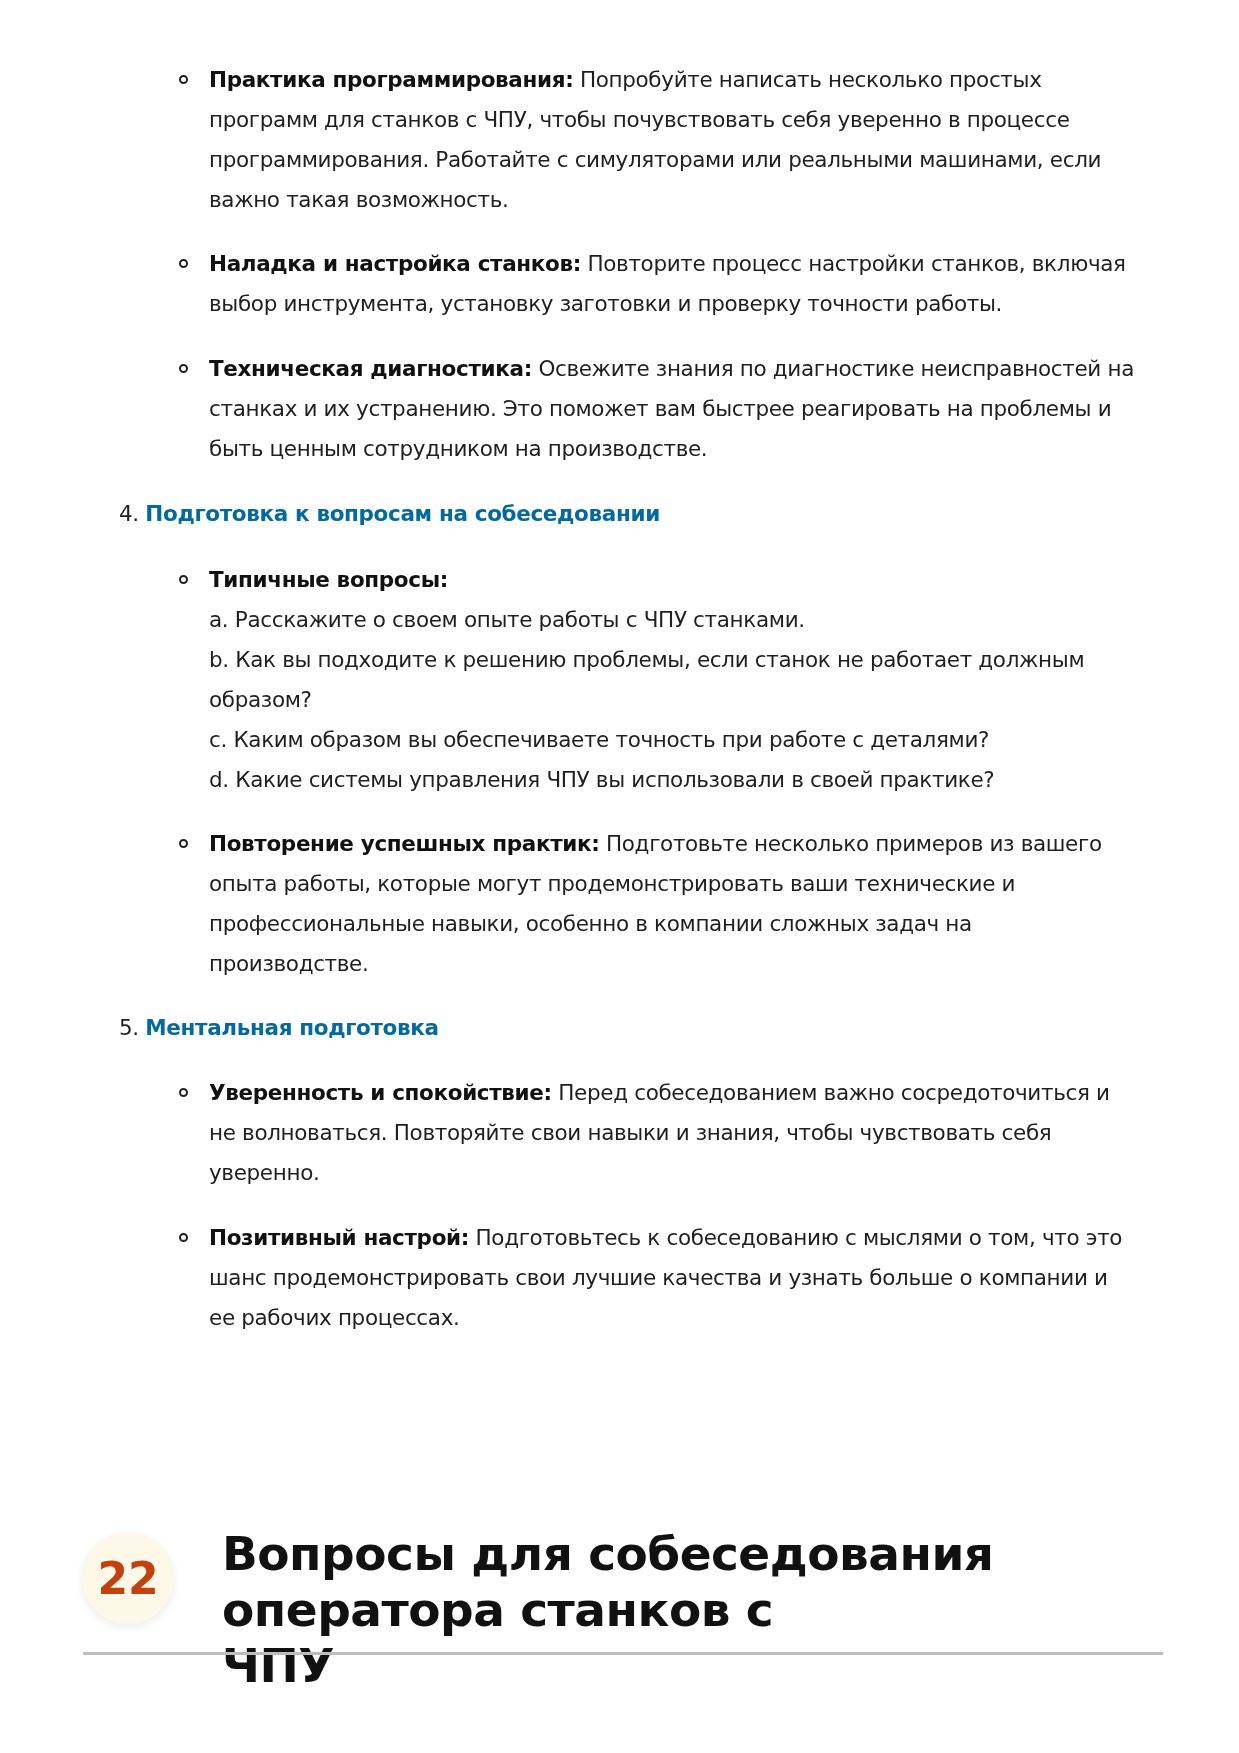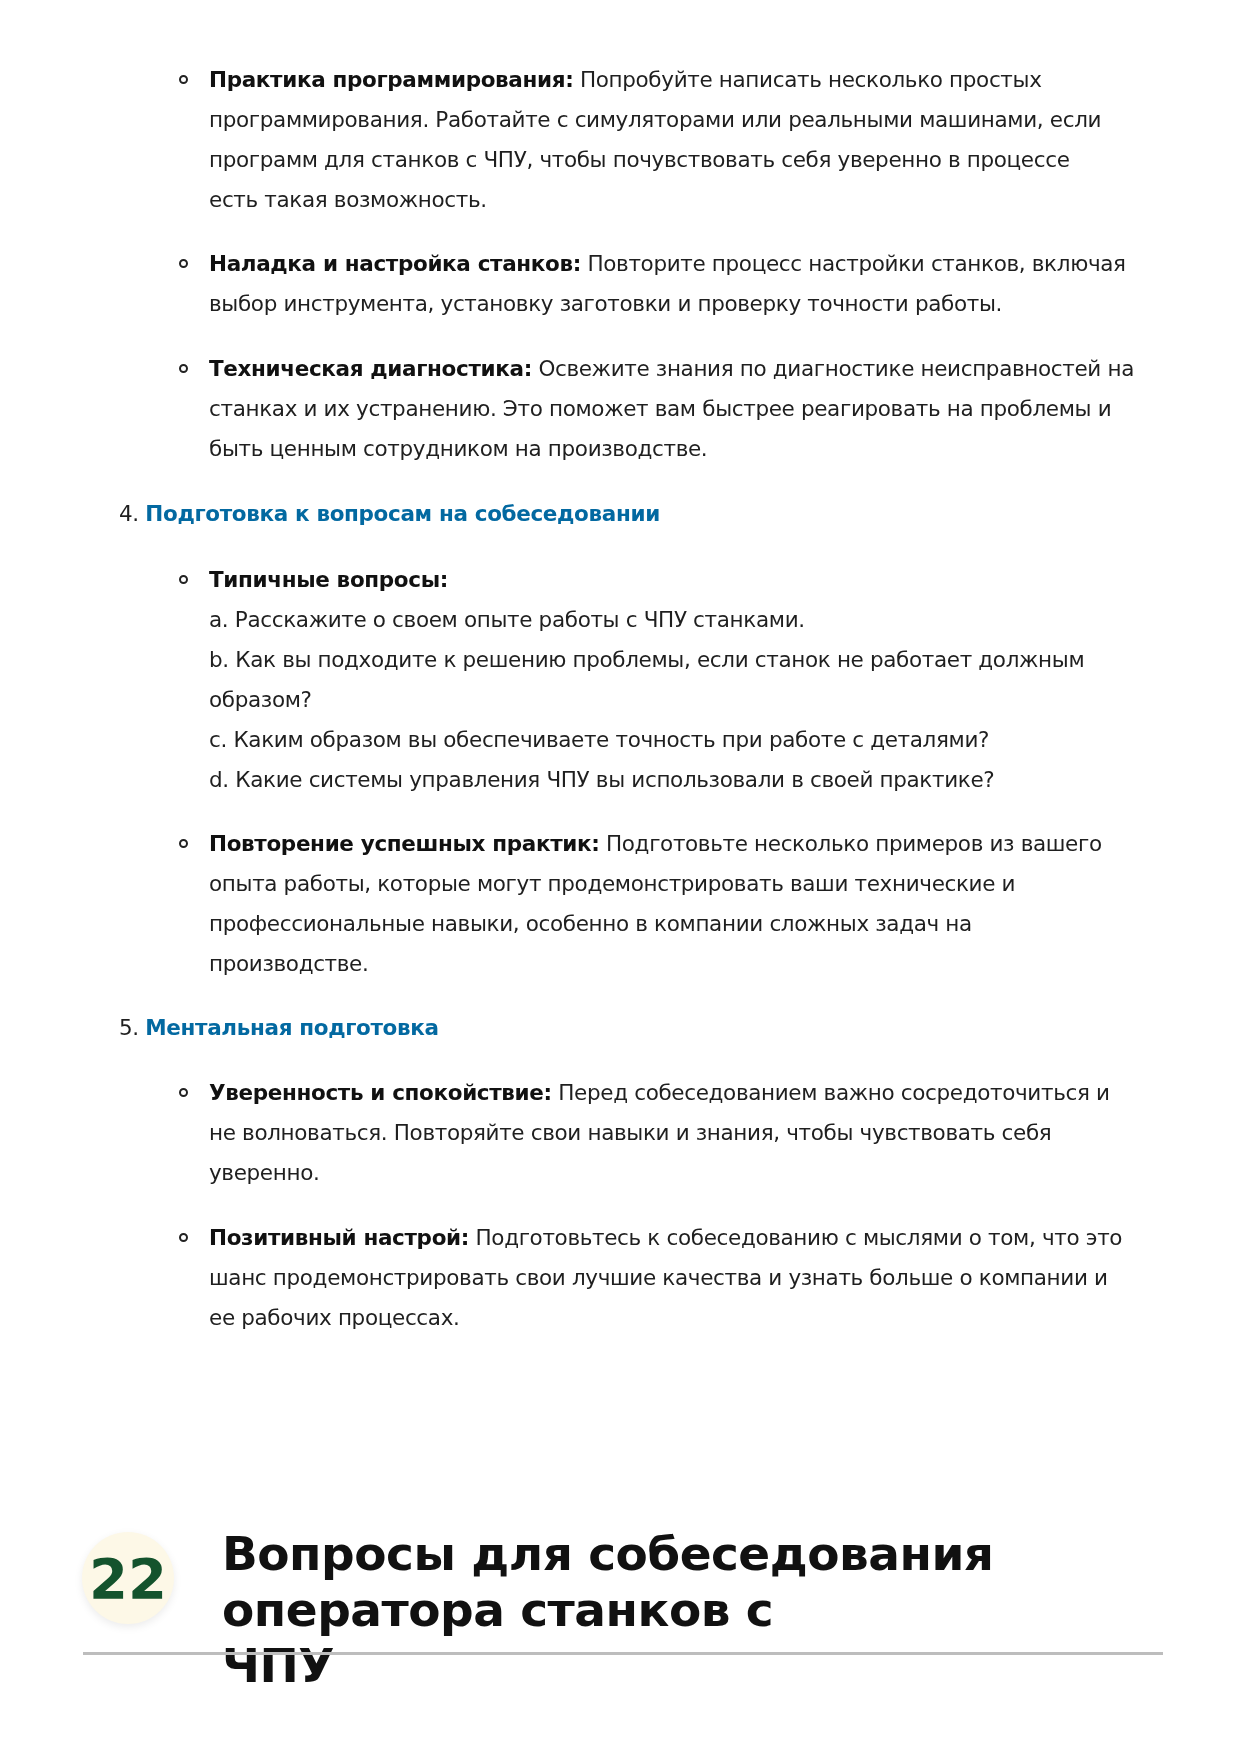--- a/index.html
+++ b/index.html
@@ -23,43 +23,43 @@
     .num {
       position: absolute; left: 119px; font-size: 21.5px; line-height: 40px;
       letter-spacing: -0.35px;
     }
     .num b { color: #0369a1; }
     .badge {
       position: absolute; left: 82px; top: 1532px; width: 92px; height: 92px;
       border-radius: 50%; background: #fdf8e7;
       box-shadow: 0 3px 8px rgba(0,0,0,0.08);
       display: flex; align-items: center; justify-content: center;
-      font-size: 56px; font-weight: bold; color: #14532d;
+      font-size: 44px; font-weight: bold; color: #c2410c;
     }
     .h-title {
       position: absolute; left: 222px; top: 1526px; width: 900px;
       font-size: 47px; line-height: 56px; font-weight: bold; color: #111;
       letter-spacing: -0.5px;
     }
     .h-rule {
       position: absolute; left: 83px; top: 1652px; width: 1080px; height: 3px;
       background: #bdbdbd;
     }
   </style>
 </head>
 <body>
 
 <div class="page">
 
   <div class="sub" style="top:60px;">
     <span class="bullet"></span>
     <span class="line"><b>Практика программирования:</b> <span>Попробуйте написать несколько простых</span></span>
+    <span class="line">программ для станков с ЧПУ, чтобы почувствовать себя уверенно в процессе</span>
     <span class="line">программирования. Работайте с симуляторами или реальными машинами, если</span>
-    <span class="line">программ для станков с ЧПУ, чтобы почувствовать себя уверенно в процессе</span>
-    <span class="line">есть такая возможность.</span>
+    <span class="line">важно такая возможность.</span>
   </div>
 
   <div class="sub" style="top:244px;">
     <span class="bullet"></span>
     <span class="line"><b>Наладка и настройка станков:</b> <span>Повторите процесс настройки станков, включая</span></span>
     <span class="line">выбор инструмента, установку заготовки и проверку точности работы.</span>
   </div>
 
   <div class="sub" style="top:349px;">
     <span class="bullet"></span>

